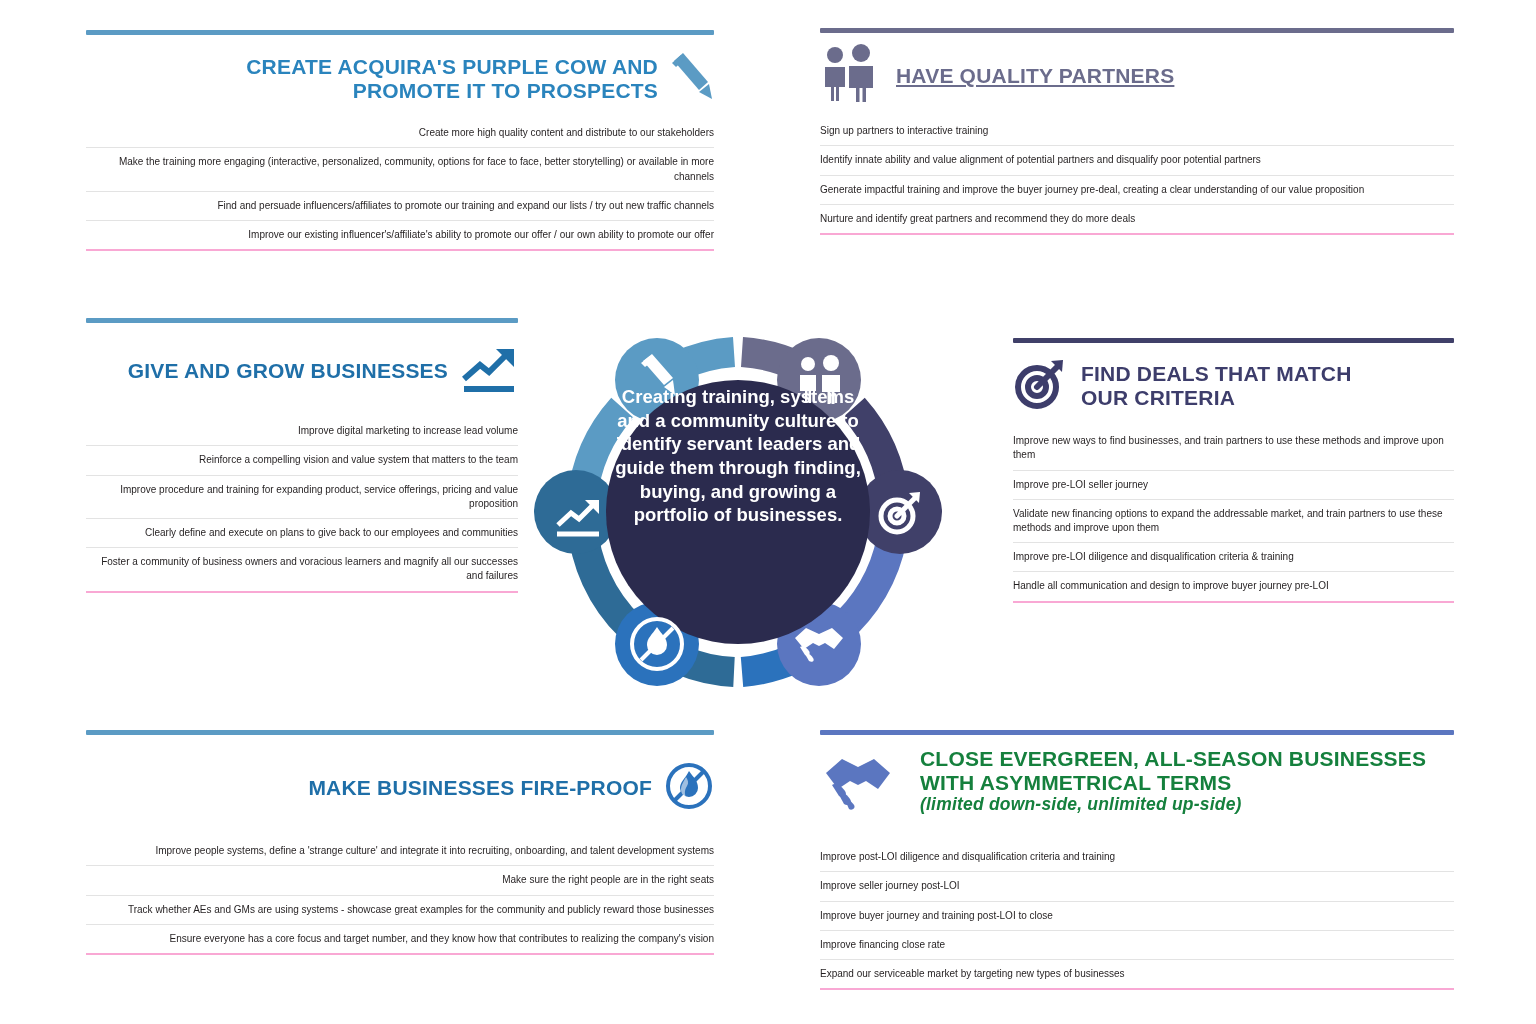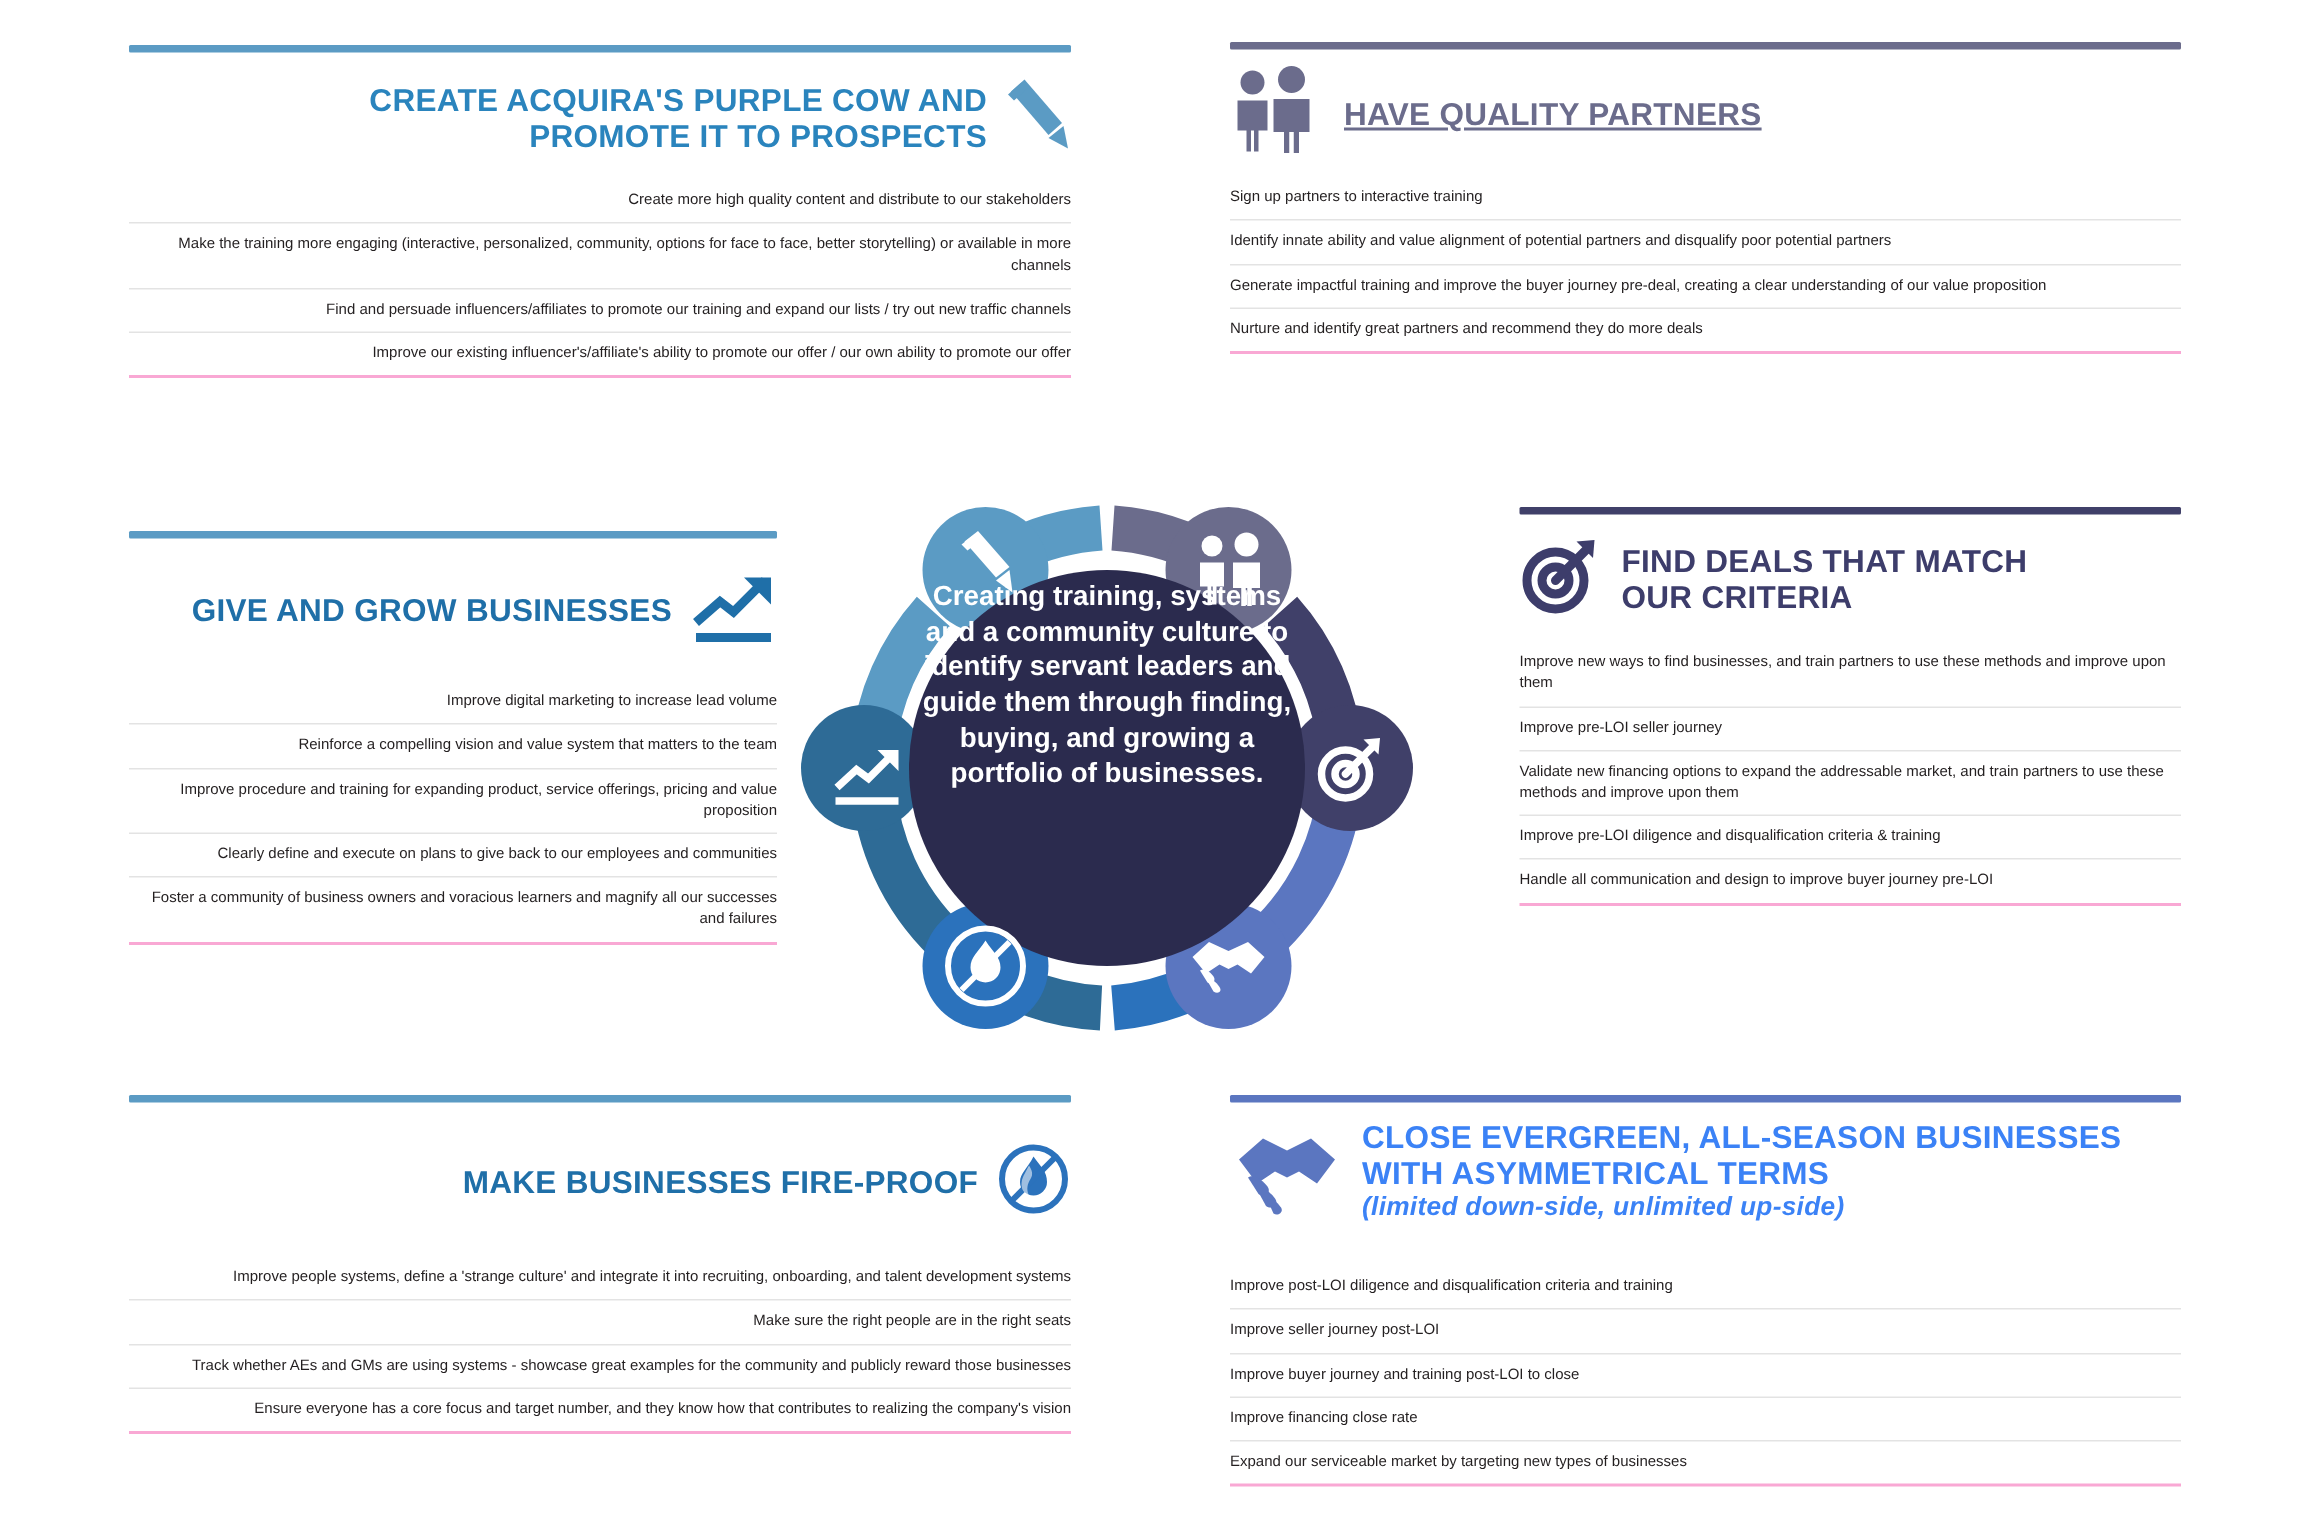--- a/index.html
+++ b/index.html
@@ -95,21 +95,21 @@
       <span class="htxt">HAVE QUALITY PARTNERS</span>
     </div>
     <ul class="items">
       <li>Sign up partners to interactive training</li>
       <li>Identify innate ability and value alignment of potential partners and disqualify poor potential partners</li>
       <li>Generate impactful training and improve the buyer journey pre-deal, creating a clear understanding of our value proposition</li>
       <li>Nurture and identify great partners and recommend they do more deals</li>
     </ul>
   </div>
 
-  <div class="panel align-right" style="left:86px;top:354px;width:432px;">
+  <div class="panel align-right" style="left:86px;top:318px;width:432px;">
     <div class="rule" style="background:#5B9BC4;"></div>
     <div class="head head-right" style="color:#1F6FA8;padding:22px 0 20px 0;">
       <span class="htxt">GIVE AND GROW BUSINESSES</span>
       <span class="icon" style="margin-left:12px;">
         <svg width="58" height="48" viewBox="0 0 58 48">
           <g fill="none" stroke="#1F6FA8" stroke-width="6">
             <path d="M4 34 L20 20 L29 27 L50 6"></path>
             <path d="M4 44 H54" stroke-width="6"></path>
           </g>
           <path d="M36 4 H54 V22 Z" fill="#1F6FA8"></path>
@@ -170,21 +170,21 @@
     <ul class="items">
       <li>Improve people systems, define a 'strange culture' and integrate it into recruiting, onboarding, and talent development systems</li>
       <li>Make sure the right people are in the right seats</li>
       <li>Track whether AEs and GMs are using systems - showcase great examples for the community and publicly reward those businesses</li>
       <li>Ensure everyone has a core focus and target number, and they know how that contributes to realizing the company's vision</li>
     </ul>
   </div>
 
   <div class="panel align-left" style="left:820px;top:730px;width:634px;">
     <div class="rule" style="background:#5B76C0;"></div>
-    <div class="head head-left" style="color:#3b82f6;padding:12px 0 10px 0;align-items:flex-start;">
+    <div class="head head-left" style="color:#15803d;padding:12px 0 10px 0;align-items:flex-start;gap:12px;">
       <span class="icon" style="margin-right:12px;margin-top:4px;">
         <svg width="76" height="60" viewBox="0 0 76 60">
           <g fill="#5B76C0">
             <path d="M6 22 L22 8 L38 16 L54 8 L70 22 L58 38 L46 30 L38 34 L30 30 L18 38 Z"></path>
             <path d="M12 34 c4 -3 10 2 13 6 c3 4 -2 8 -6 5 z"></path>
             <path d="M18 42 c4 -3 9 2 12 6 c3 4 -2 8 -6 5 z"></path>
             <path d="M25 49 c3 -2 7 2 9 5 c2 3 -2 6 -5 4 z"></path>
           </g>
         </svg>
       </span>

